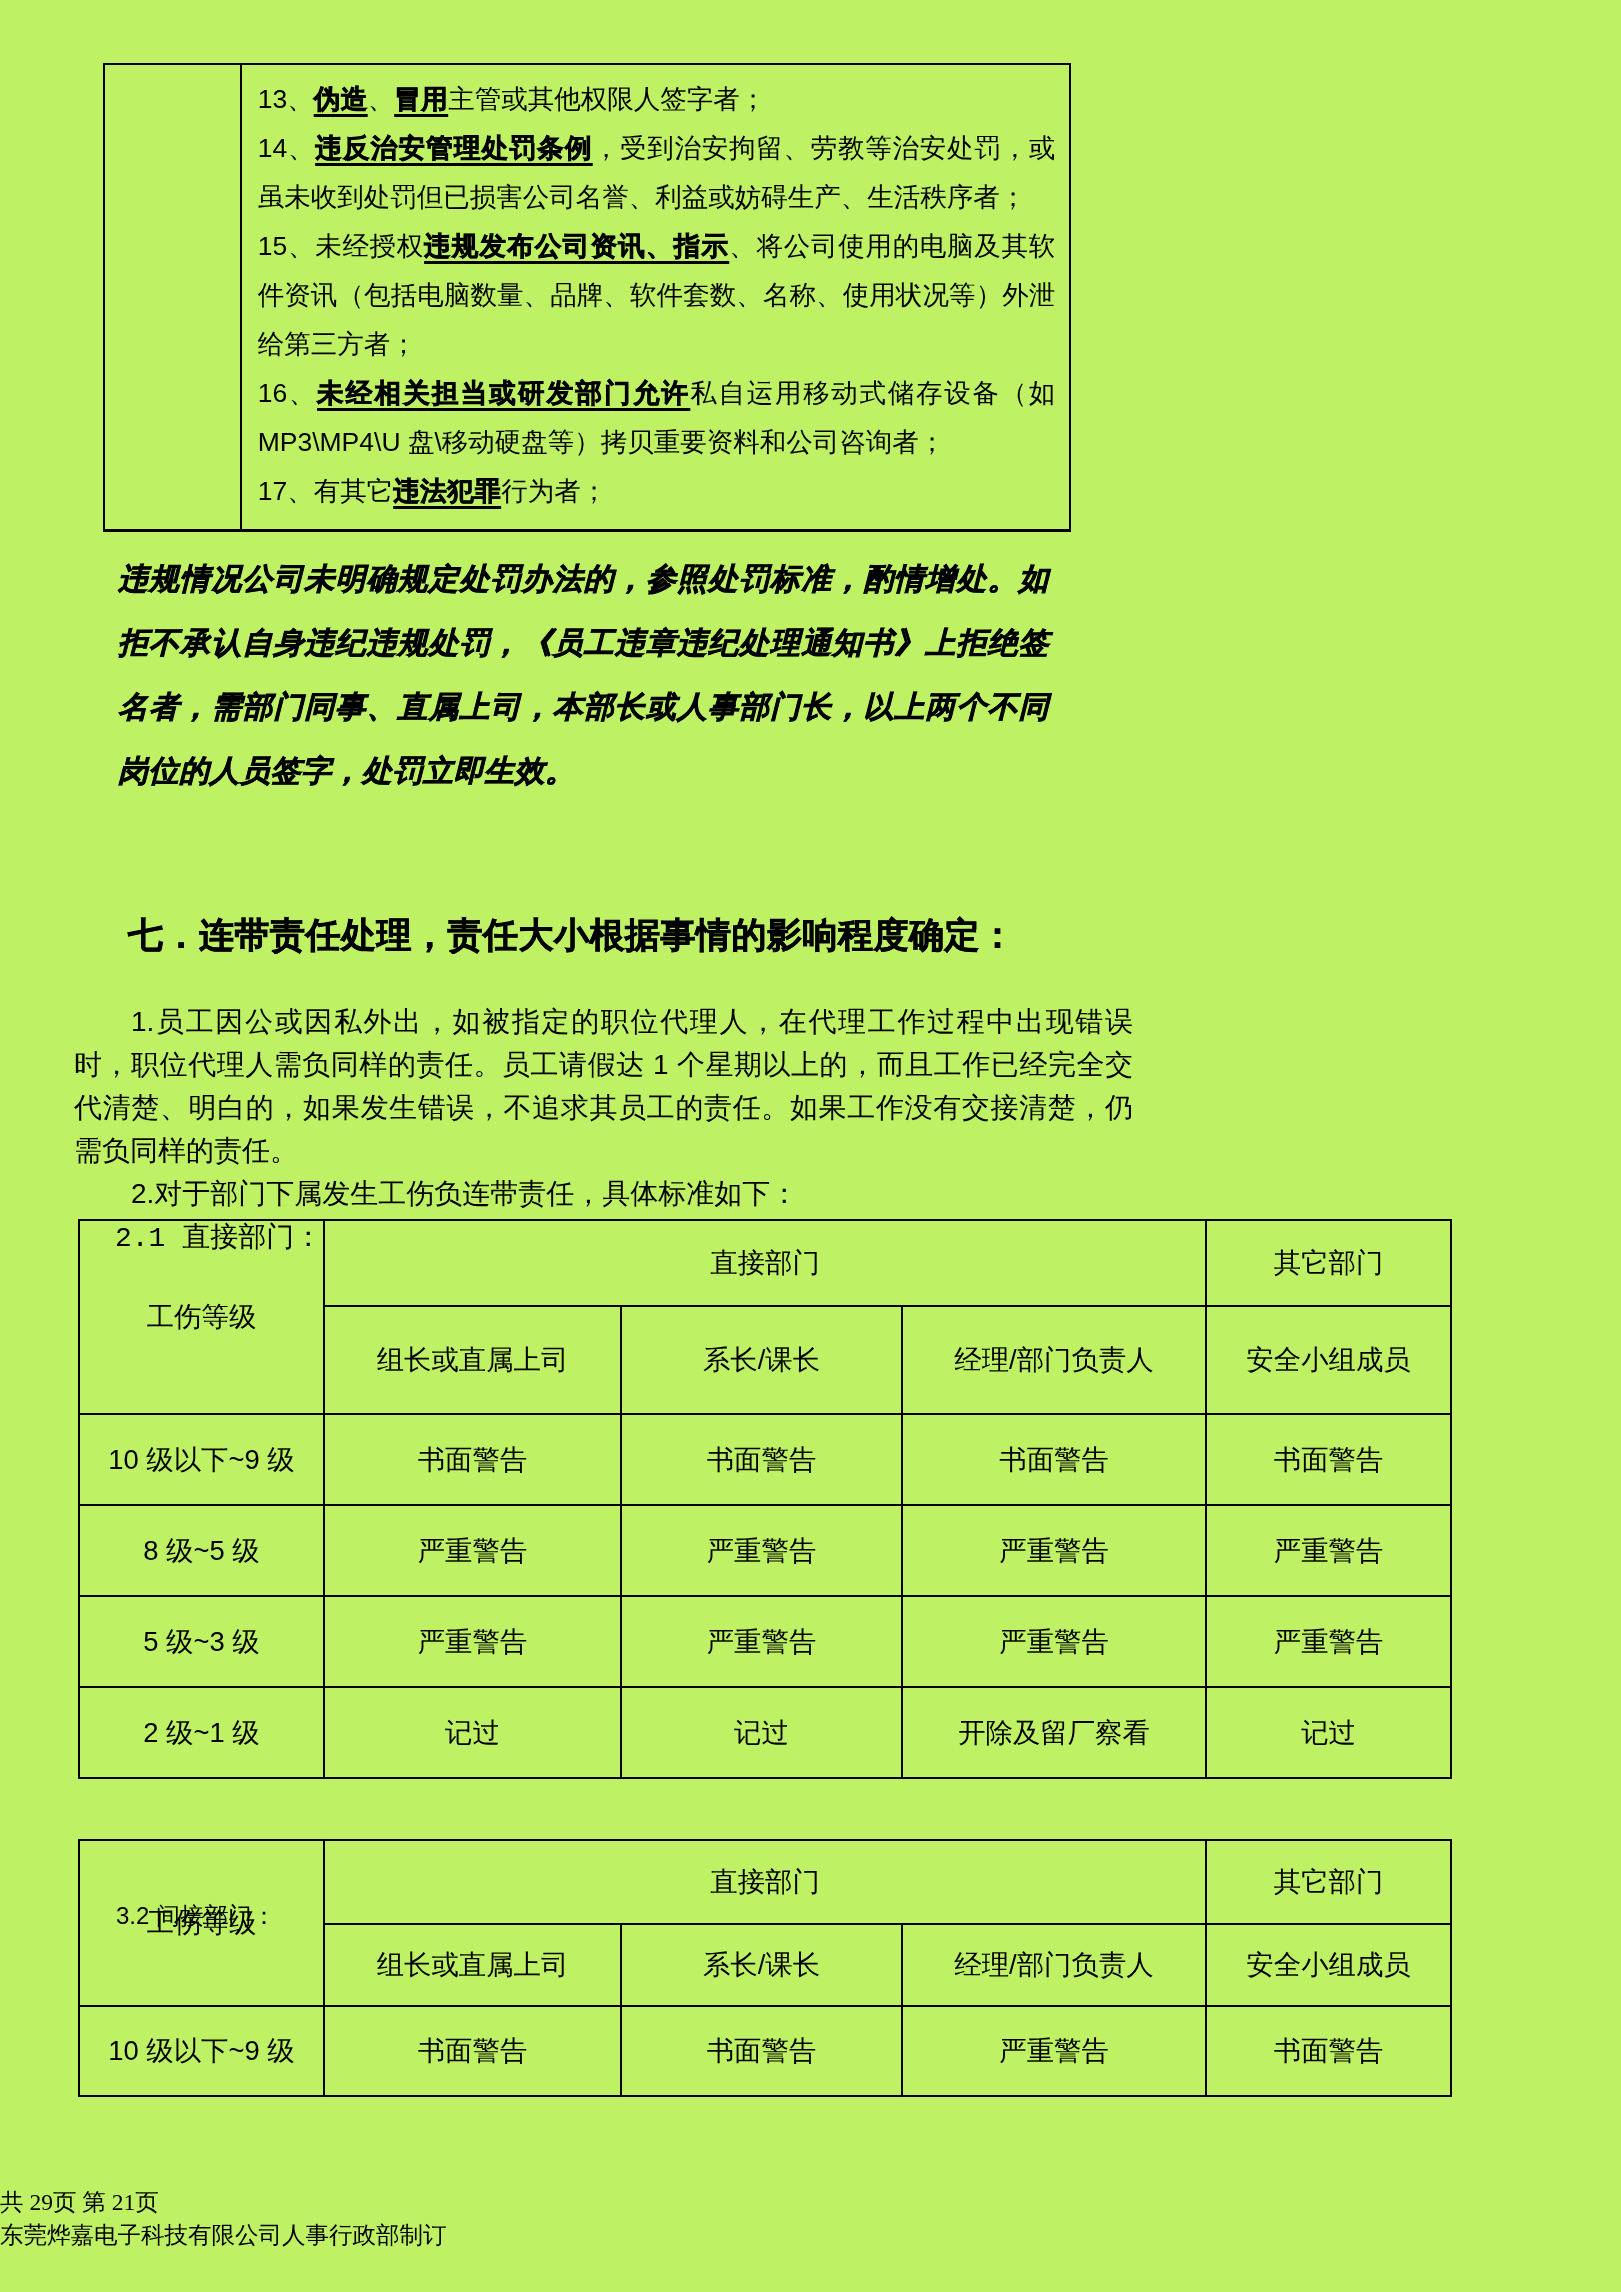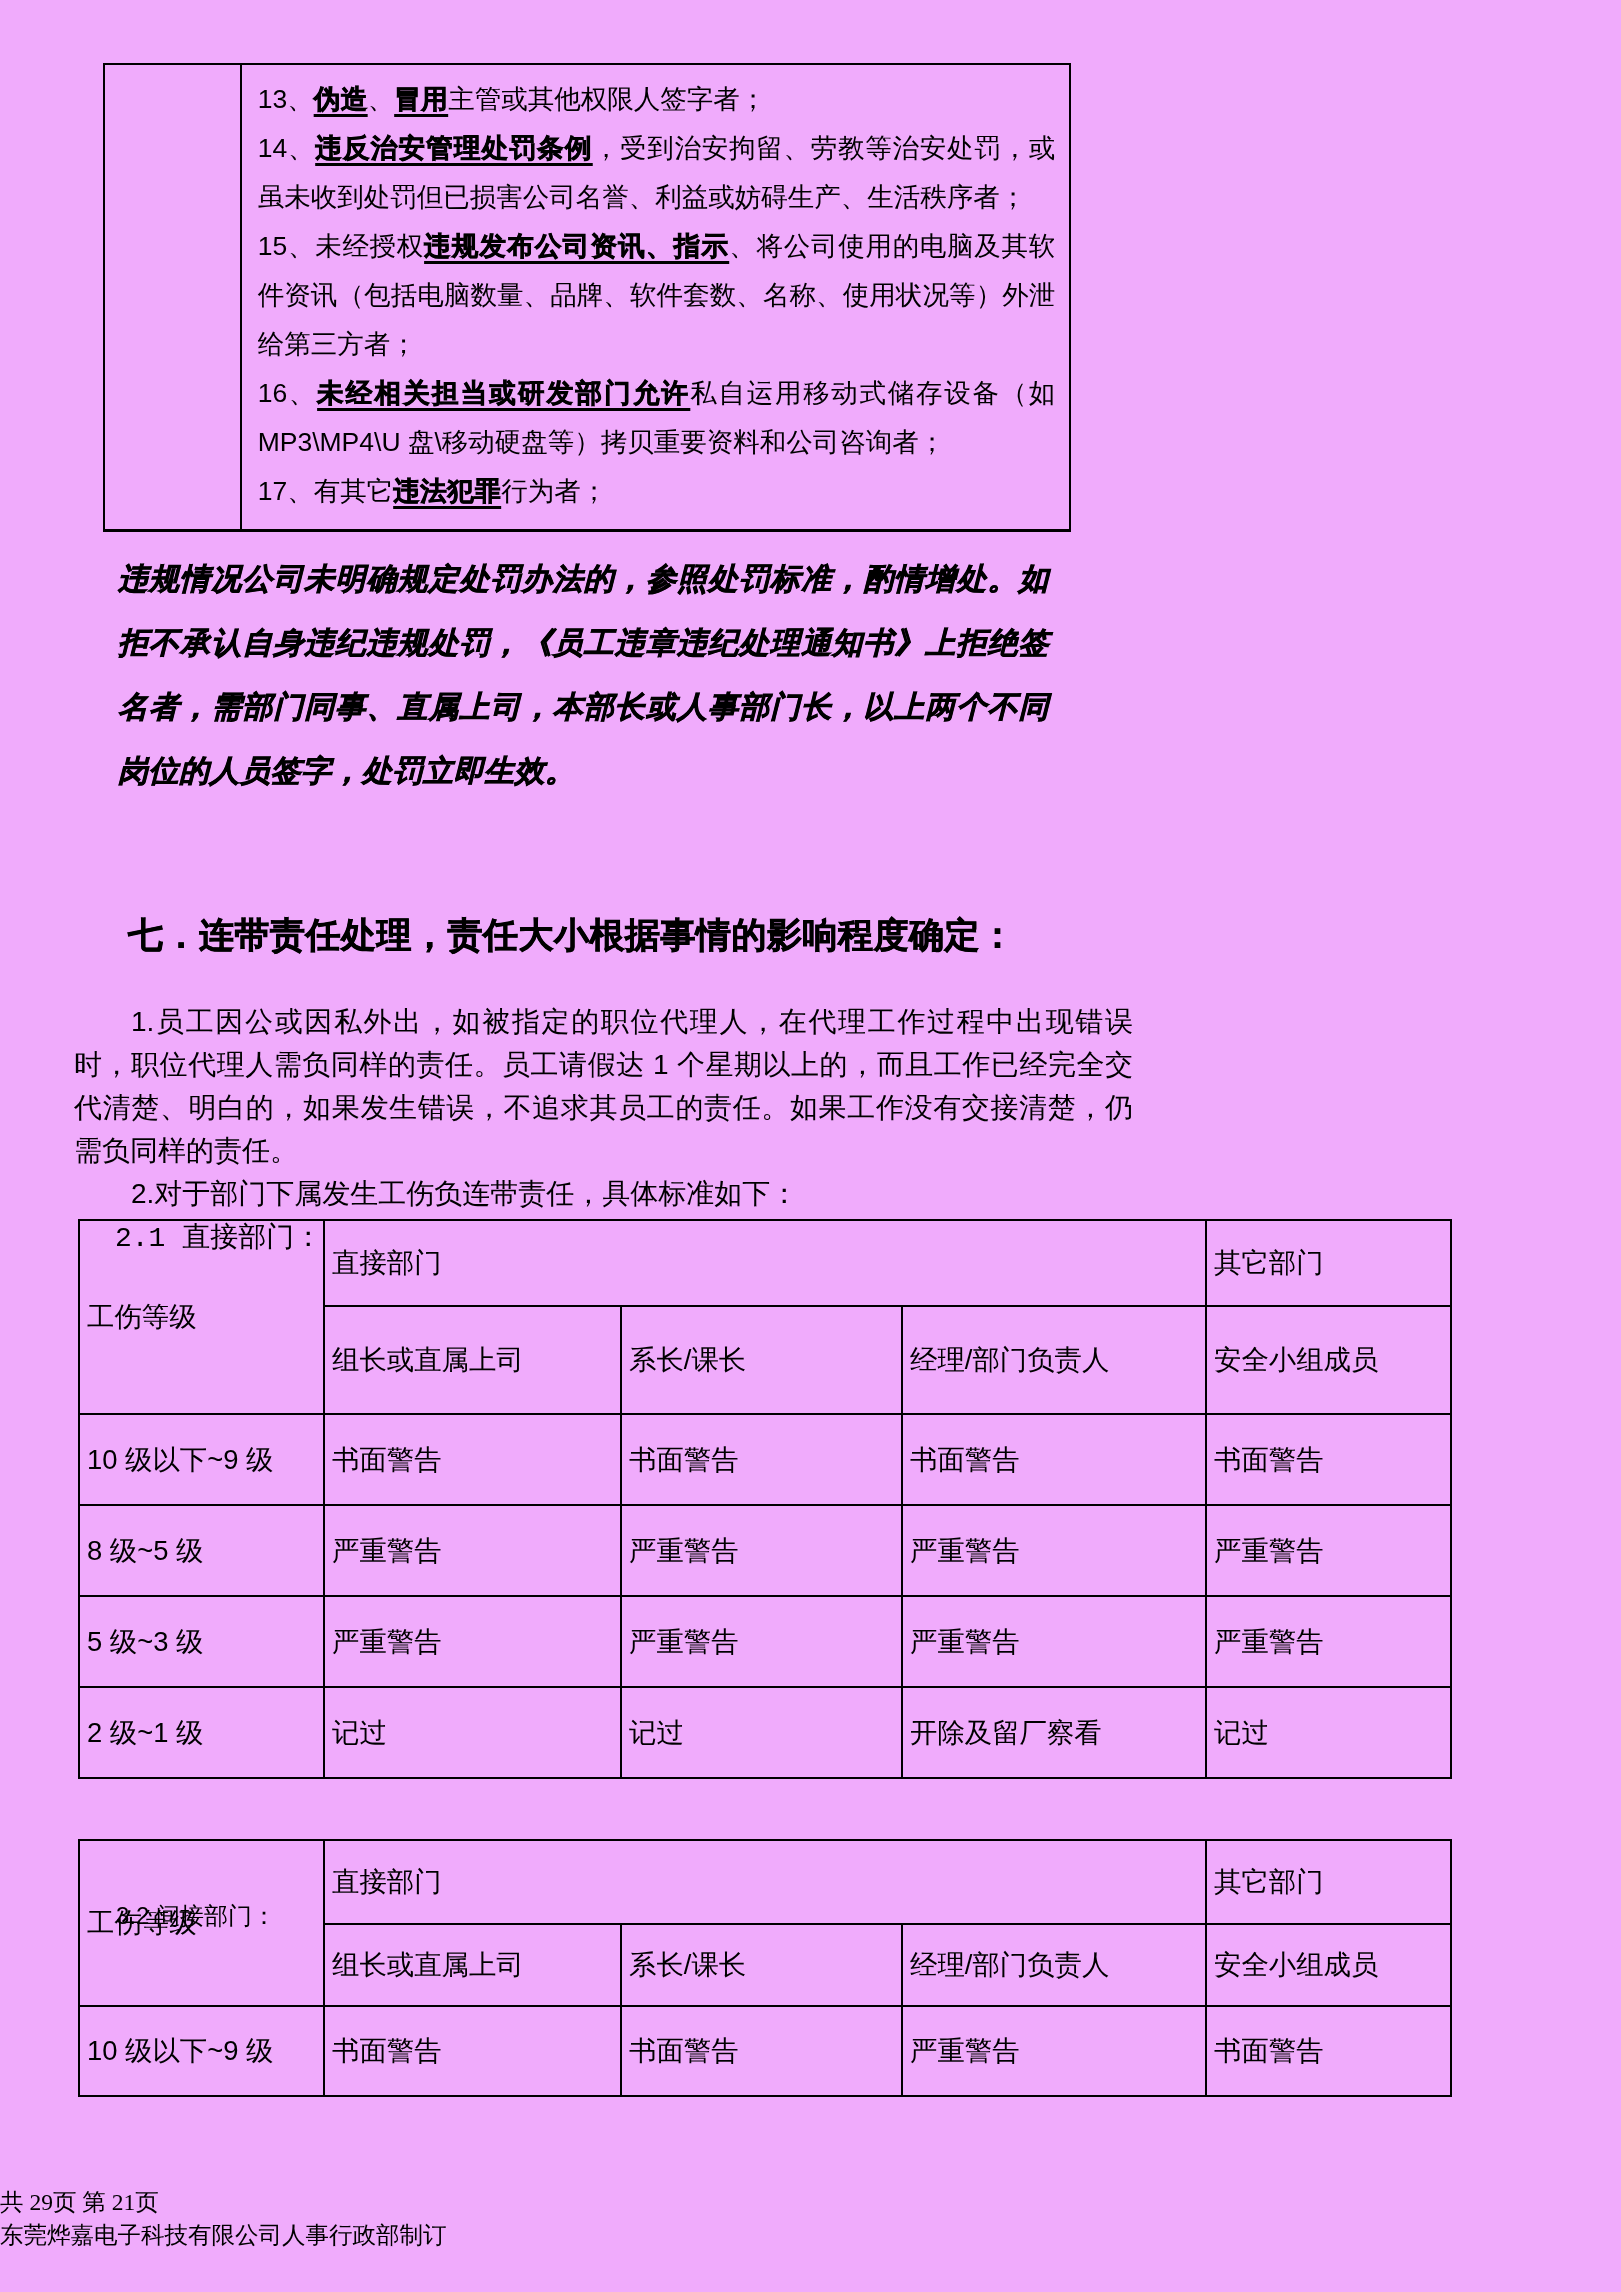--- a/index.html
+++ b/index.html
@@ -1,20 +1,20 @@
 <!DOCTYPE html>
 <html><head>
 <meta charset="utf-8">
 <style>
   * { margin:0; padding:0; box-sizing:border-box; }
   html,body { background:#e8e8e8; }
   .page {
     position:relative;
     width:1621px; height:2293px;
-    background:#f0abfc;
+    background:#bef264;
     color:#000;
     font-family:"Liberation Sans","DejaVu Sans",sans-serif;
     margin:0 auto;
     overflow:hidden;
   }
 
   
   .v-table {
     position:absolute; left:103px; top:63px; width:968px;
     border:2.9px solid #000; border-bottom-width:3.9px;
@@ -67,21 +67,21 @@
 
   
   .tbl {
     position:absolute; left:78px; width:1372px;
     border-collapse:collapse; table-layout:fixed;
     border:2.9px solid #000;
   }
   .tbl td {
     border:2px solid #000;
     border-top-width:2.9px; border-bottom-width:2.9px;
-    vertical-align:middle;
+    text-align:center; vertical-align:middle;
     font-size:27.4px; padding:0 7px;
   }
   #tbl-direct   { top:1219px; }
   #tbl-indirect { top:1839px; }
   tr.hr1 td { height:86px; }
   tr.hr2 td { height:108px; }
   tr.br  td { height:91px; }
   #tbl-indirect tr.hr1 td { height:84px; }
   #tbl-indirect tr.hr2 td { height:82px; }
   #tbl-indirect tr.br  td { height:90px; }

